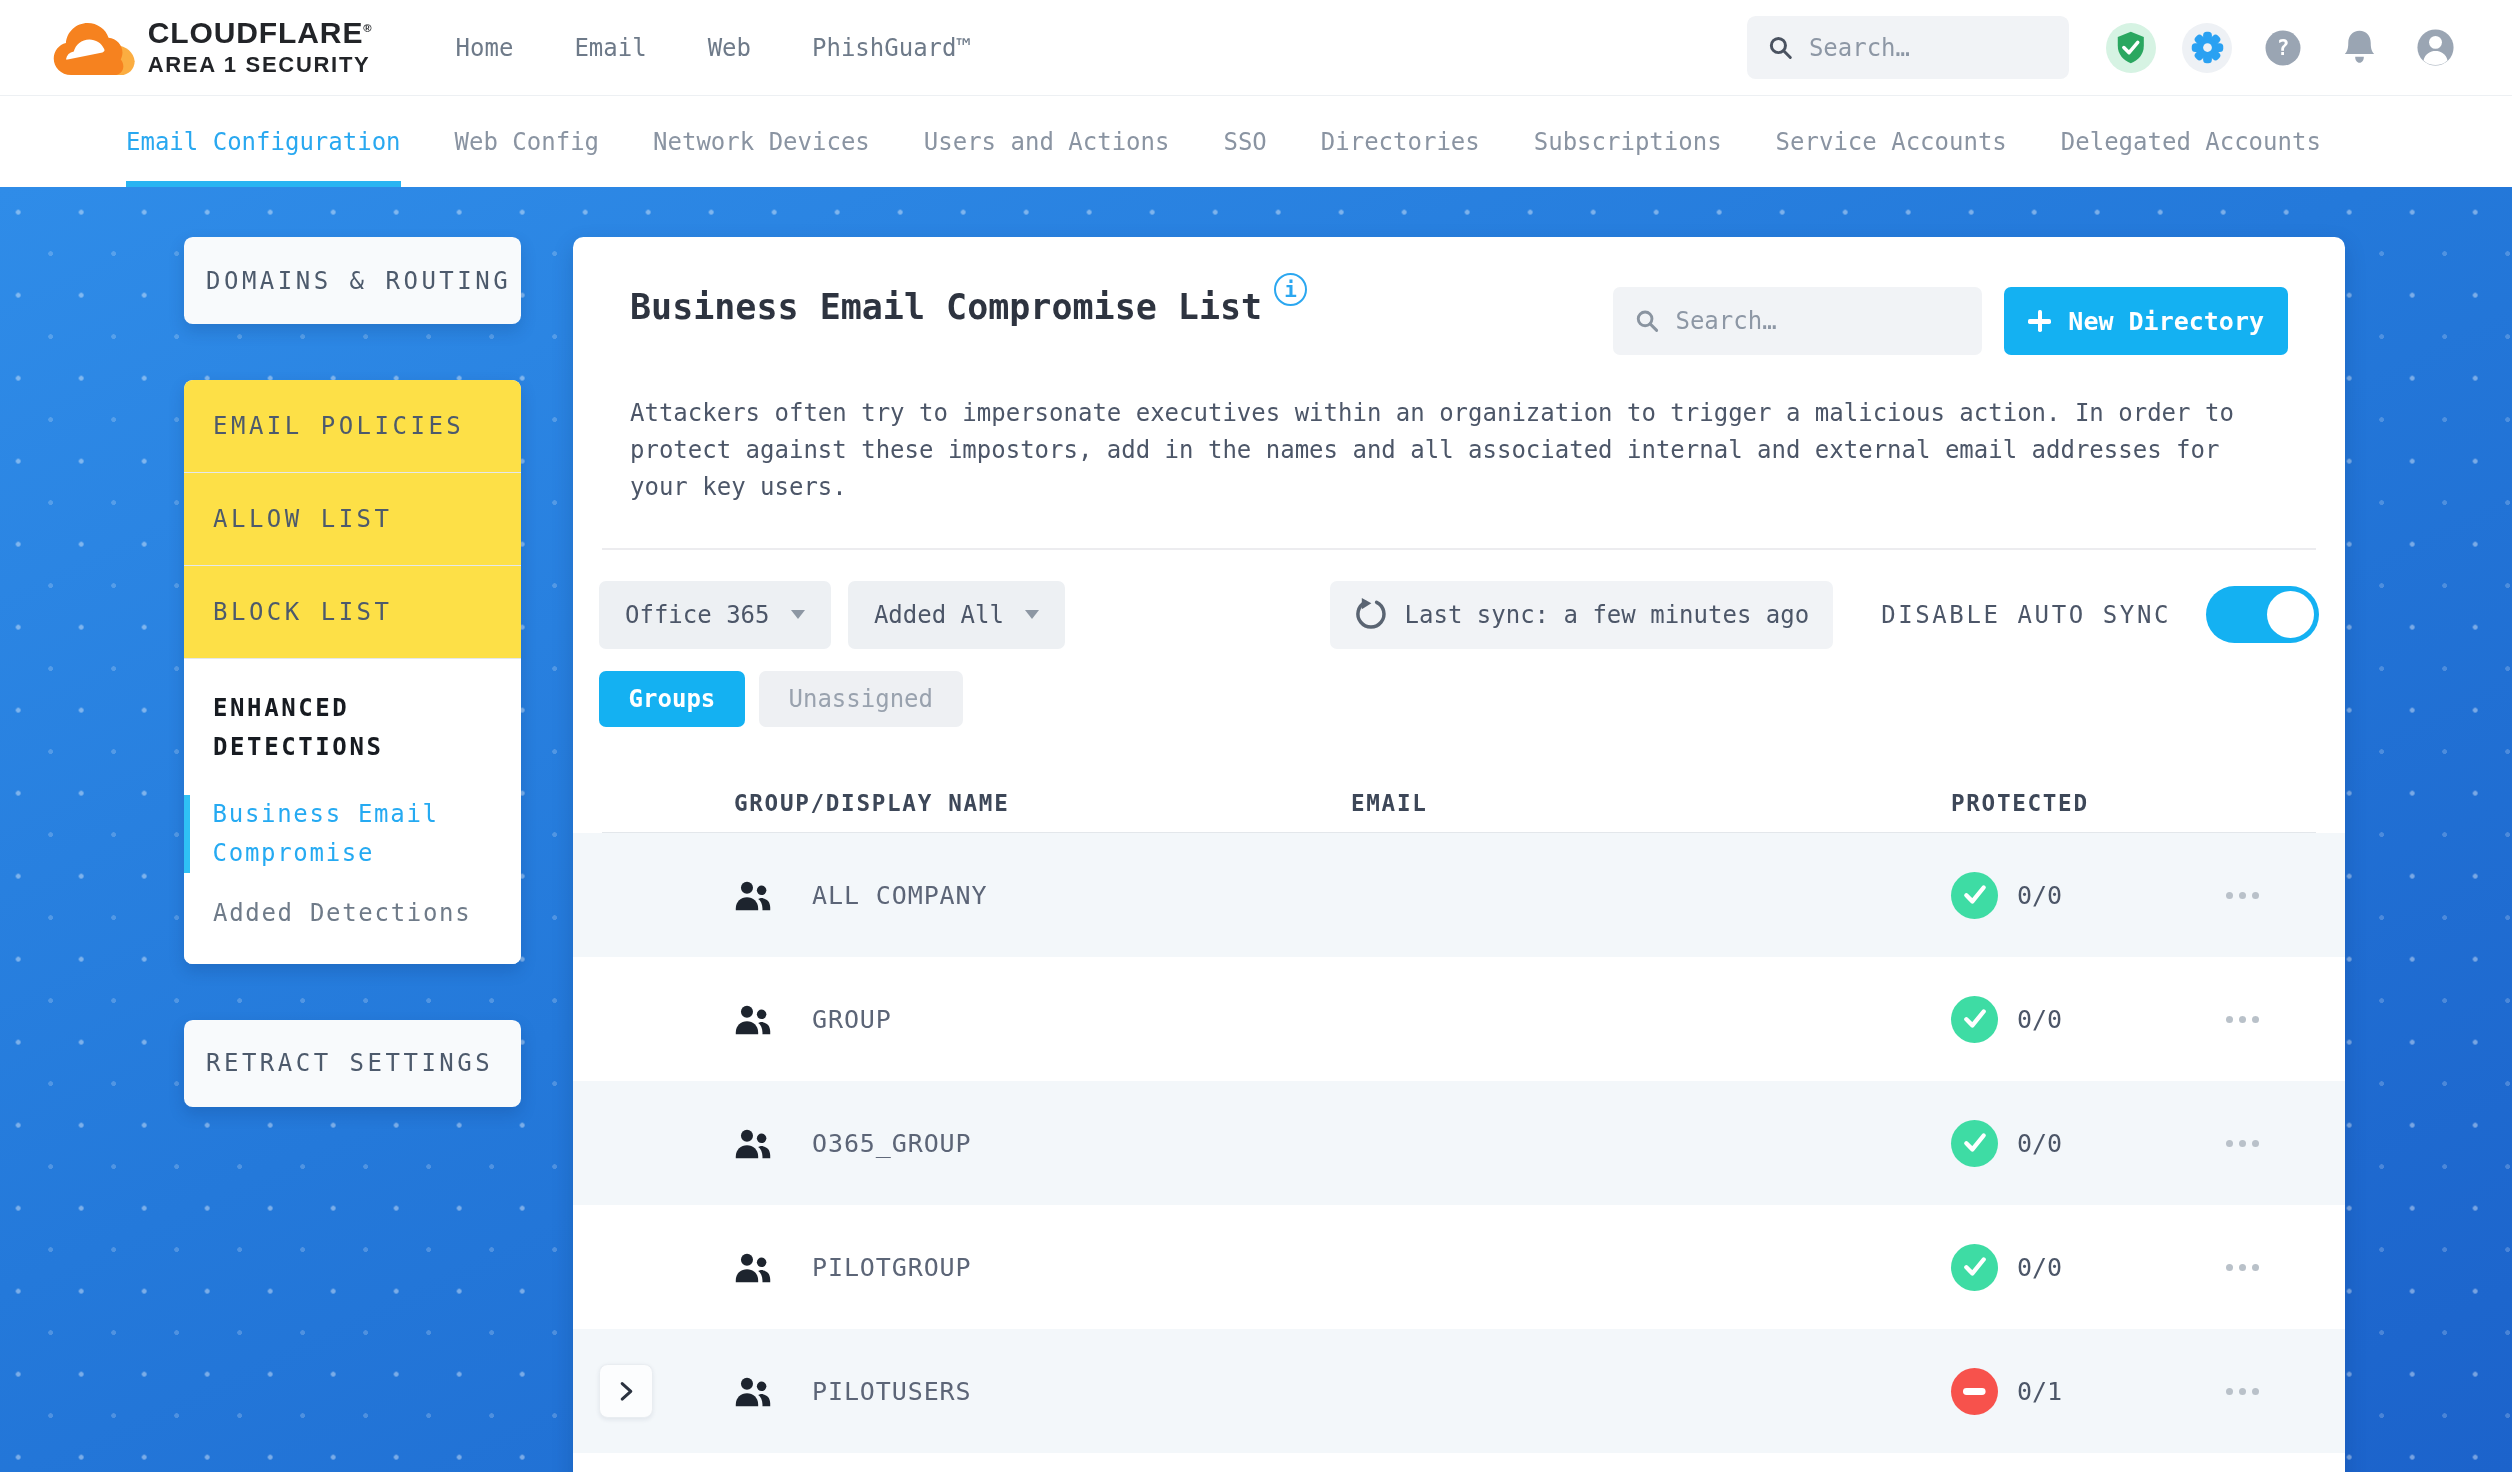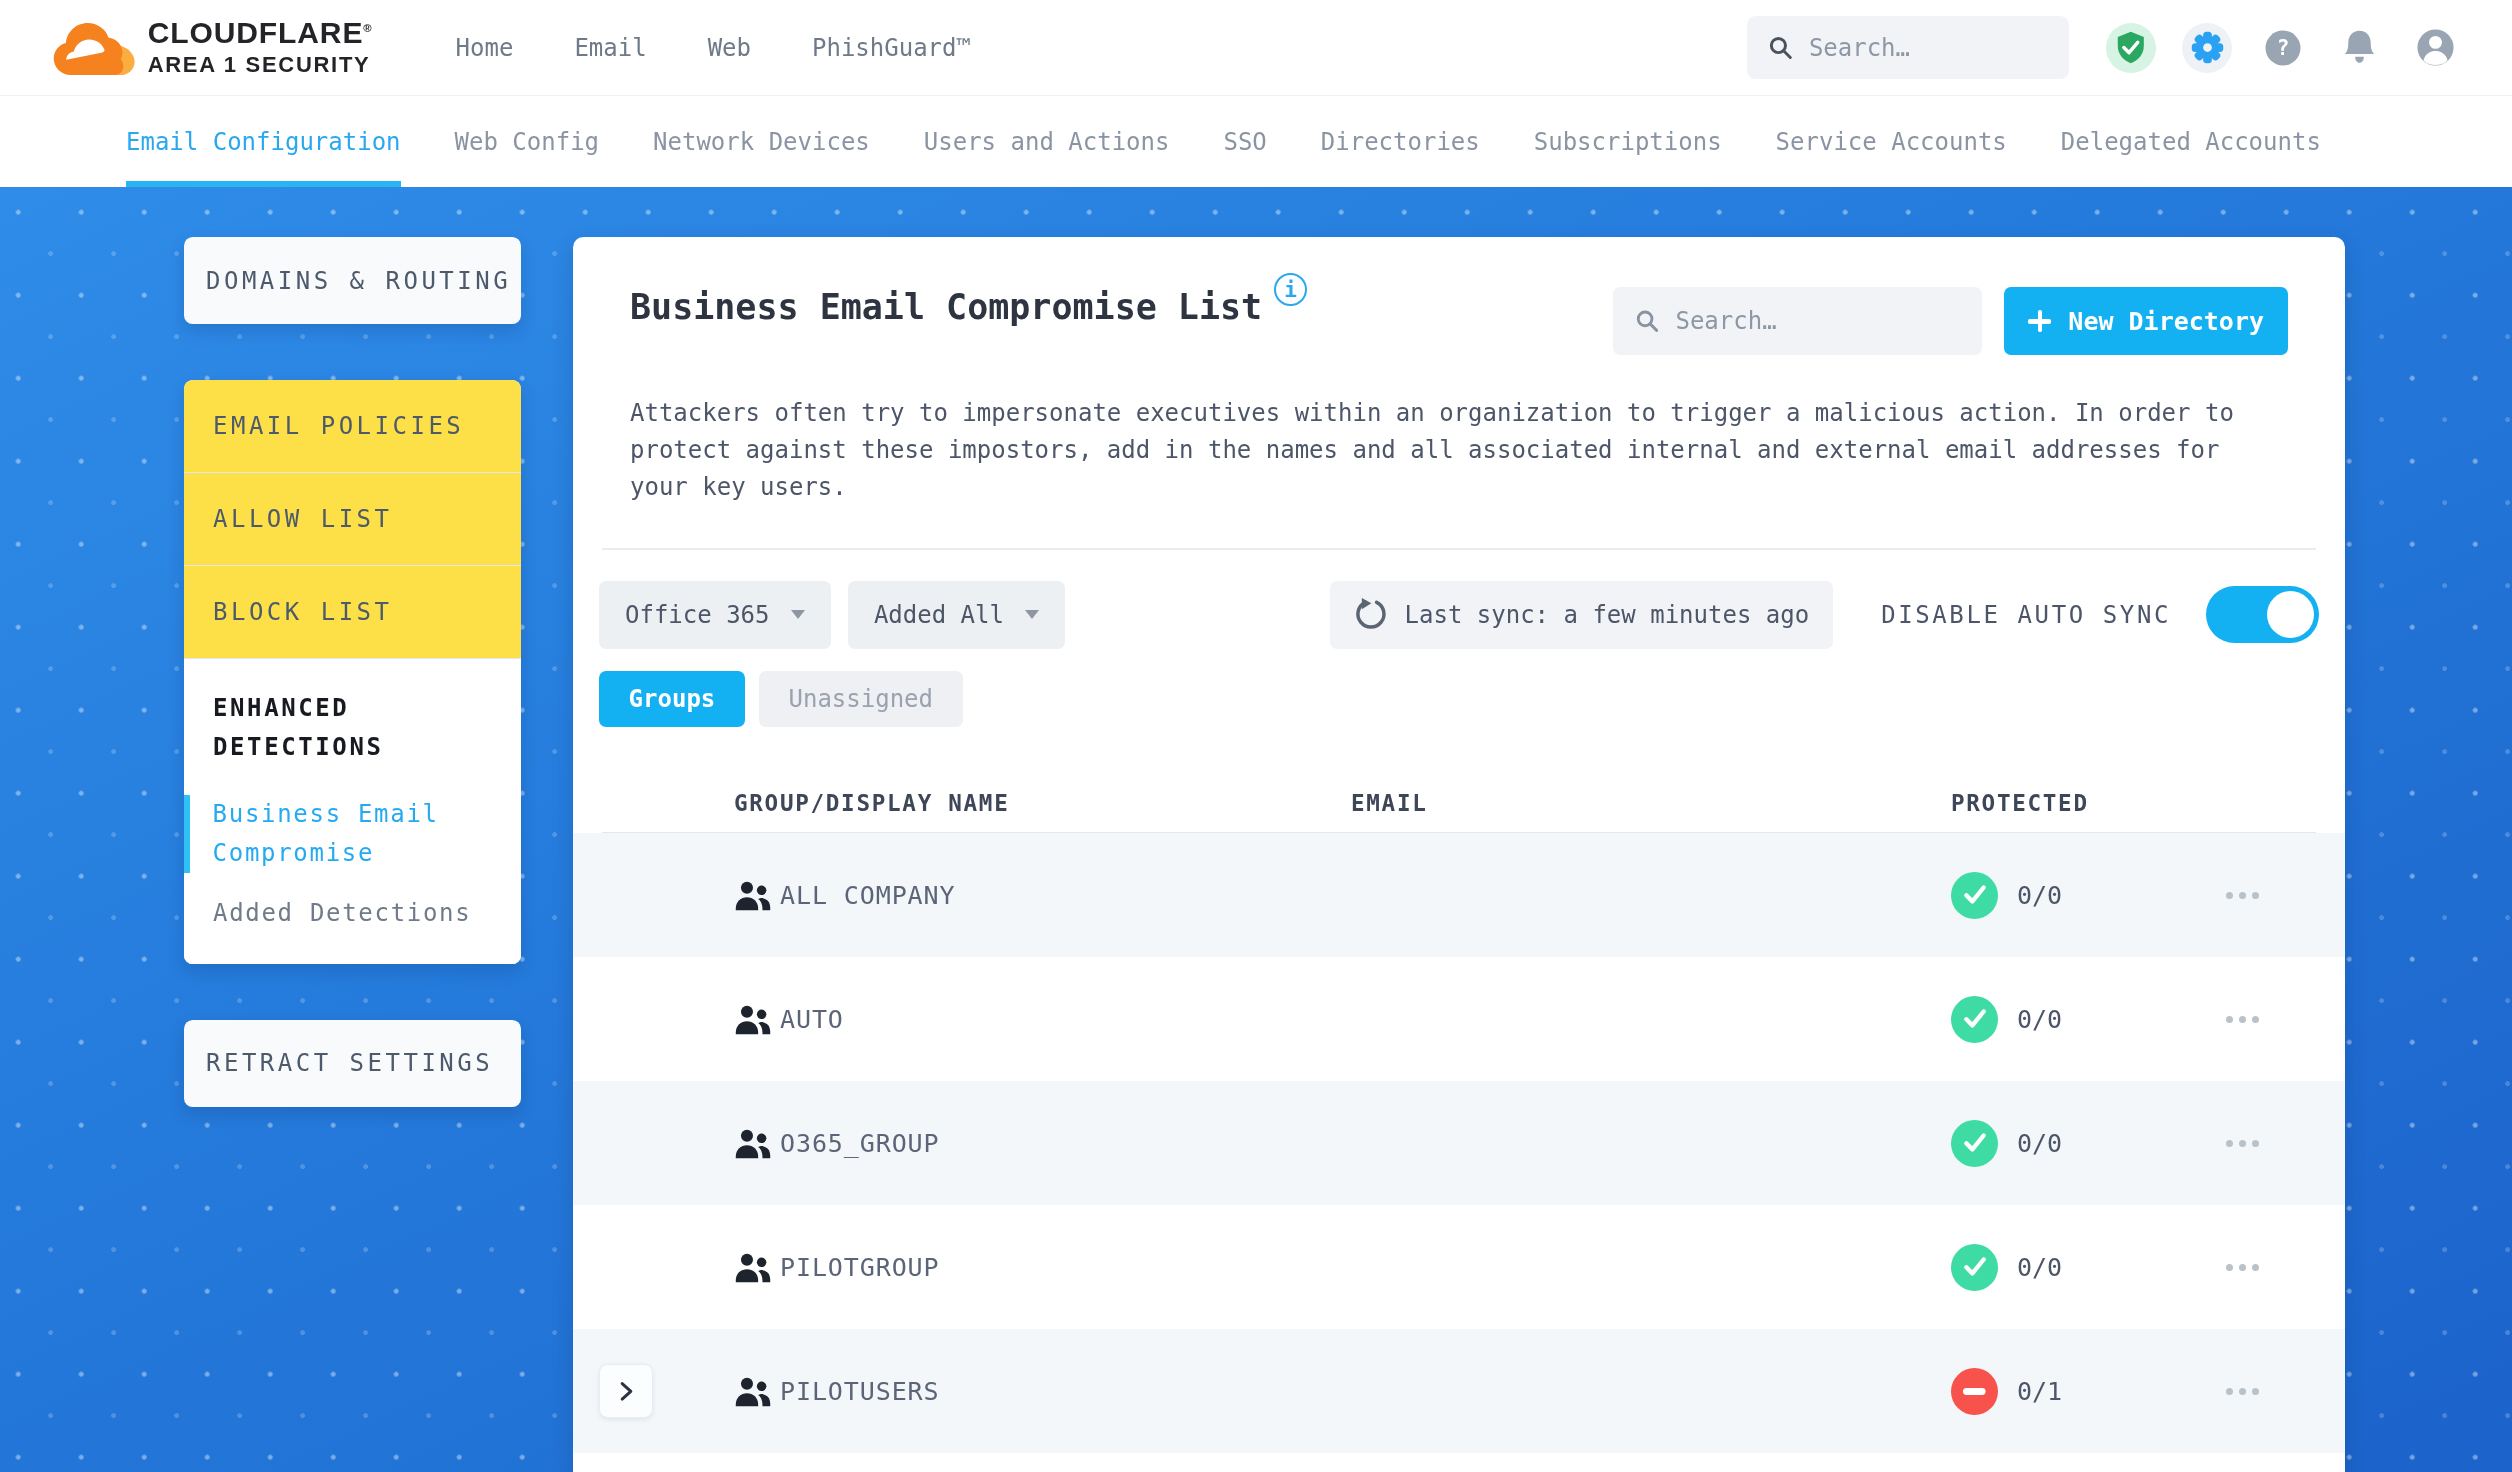--- a/index.html
+++ b/index.html
@@ -115,21 +115,21 @@
   .thead { height:61px; position:relative; }
   .thead::after { content:""; position:absolute; left:29px; right:29px; bottom:0; height:1.7px; background:#e3e7eb; }
   .th { font-size:22.6px; font-weight:bold; letter-spacing:1.7px; color:#3d4758; }
   .trow { height:124px; }
   .row-light { background:#f3f7fa; }
   .row-white { background:#fff; }
   .expander { width:54px; height:54px; border-radius:8.7px; background:#fcfdfe; border:0.9px solid #e9edf1;
               box-shadow:0 1.7px 4.3px rgba(20,40,80,.08); display:flex; align-items:center;
               justify-content:center; cursor:pointer; }
   .expander.hidden { visibility:hidden; }
-  .name-cell { display:flex; align-items:center; gap:8px; }
+  .name-cell { display:flex; align-items:center; gap:40px; }
   .row-name { font-size:25px; letter-spacing:0.9px; color:#5c6577; }
   .email-cell { font-size:24px; color:#5c6577; }
   .prot-cell { display:flex; align-items:center; gap:19px; }
   .status-circle { width:47px; height:47px; border-radius:50%; display:flex; align-items:center; justify-content:center; }
   .status-ok .status-circle { background:#3edca4; }
   .status-bad .status-circle { background:#f7524c; }
   .prot-count { font-size:25px; color:#4c5668; }
   .dots { display:flex; gap:6px; padding-left:14px; cursor:pointer; }
   .dots i { width:7px; height:7px; border-radius:50%; background:#b9c1c9; }
 </style>
@@ -349,21 +349,21 @@
     </div>
     <div class="name-cell">
       <svg width="38" height="31" viewBox="0 0 44 36">
         <g fill="#1d242e">
           <circle cx="15" cy="9" r="7"></circle>
           <path d="M2 33c0-8 6-13 13-13s13 5 13 13v2H2z"></path>
           <circle cx="32" cy="12" r="5.5"></circle>
           <path d="M31 21c7 0 11 4 11 11v3h-9v-2c0-5-2-9-5-11z"></path>
         </g>
       </svg>
-      <span class="row-name">AUTO</span>
+      <span class="row-name">GROUP</span>
     </div>
     <div class="email-cell"></div>
     <div class="prot-cell">
       <span class="status-circle">
         <svg class="icon-check" width="26" height="22.6" viewBox="0 0 30 26">
           <polyline points="5,13 12,20 25,4" fill="none" stroke="#fff" stroke-width="5" stroke-linecap="round" stroke-linejoin="round"></polyline>
         </svg>
 
       </span>
       <span class="prot-count">0/0</span>

